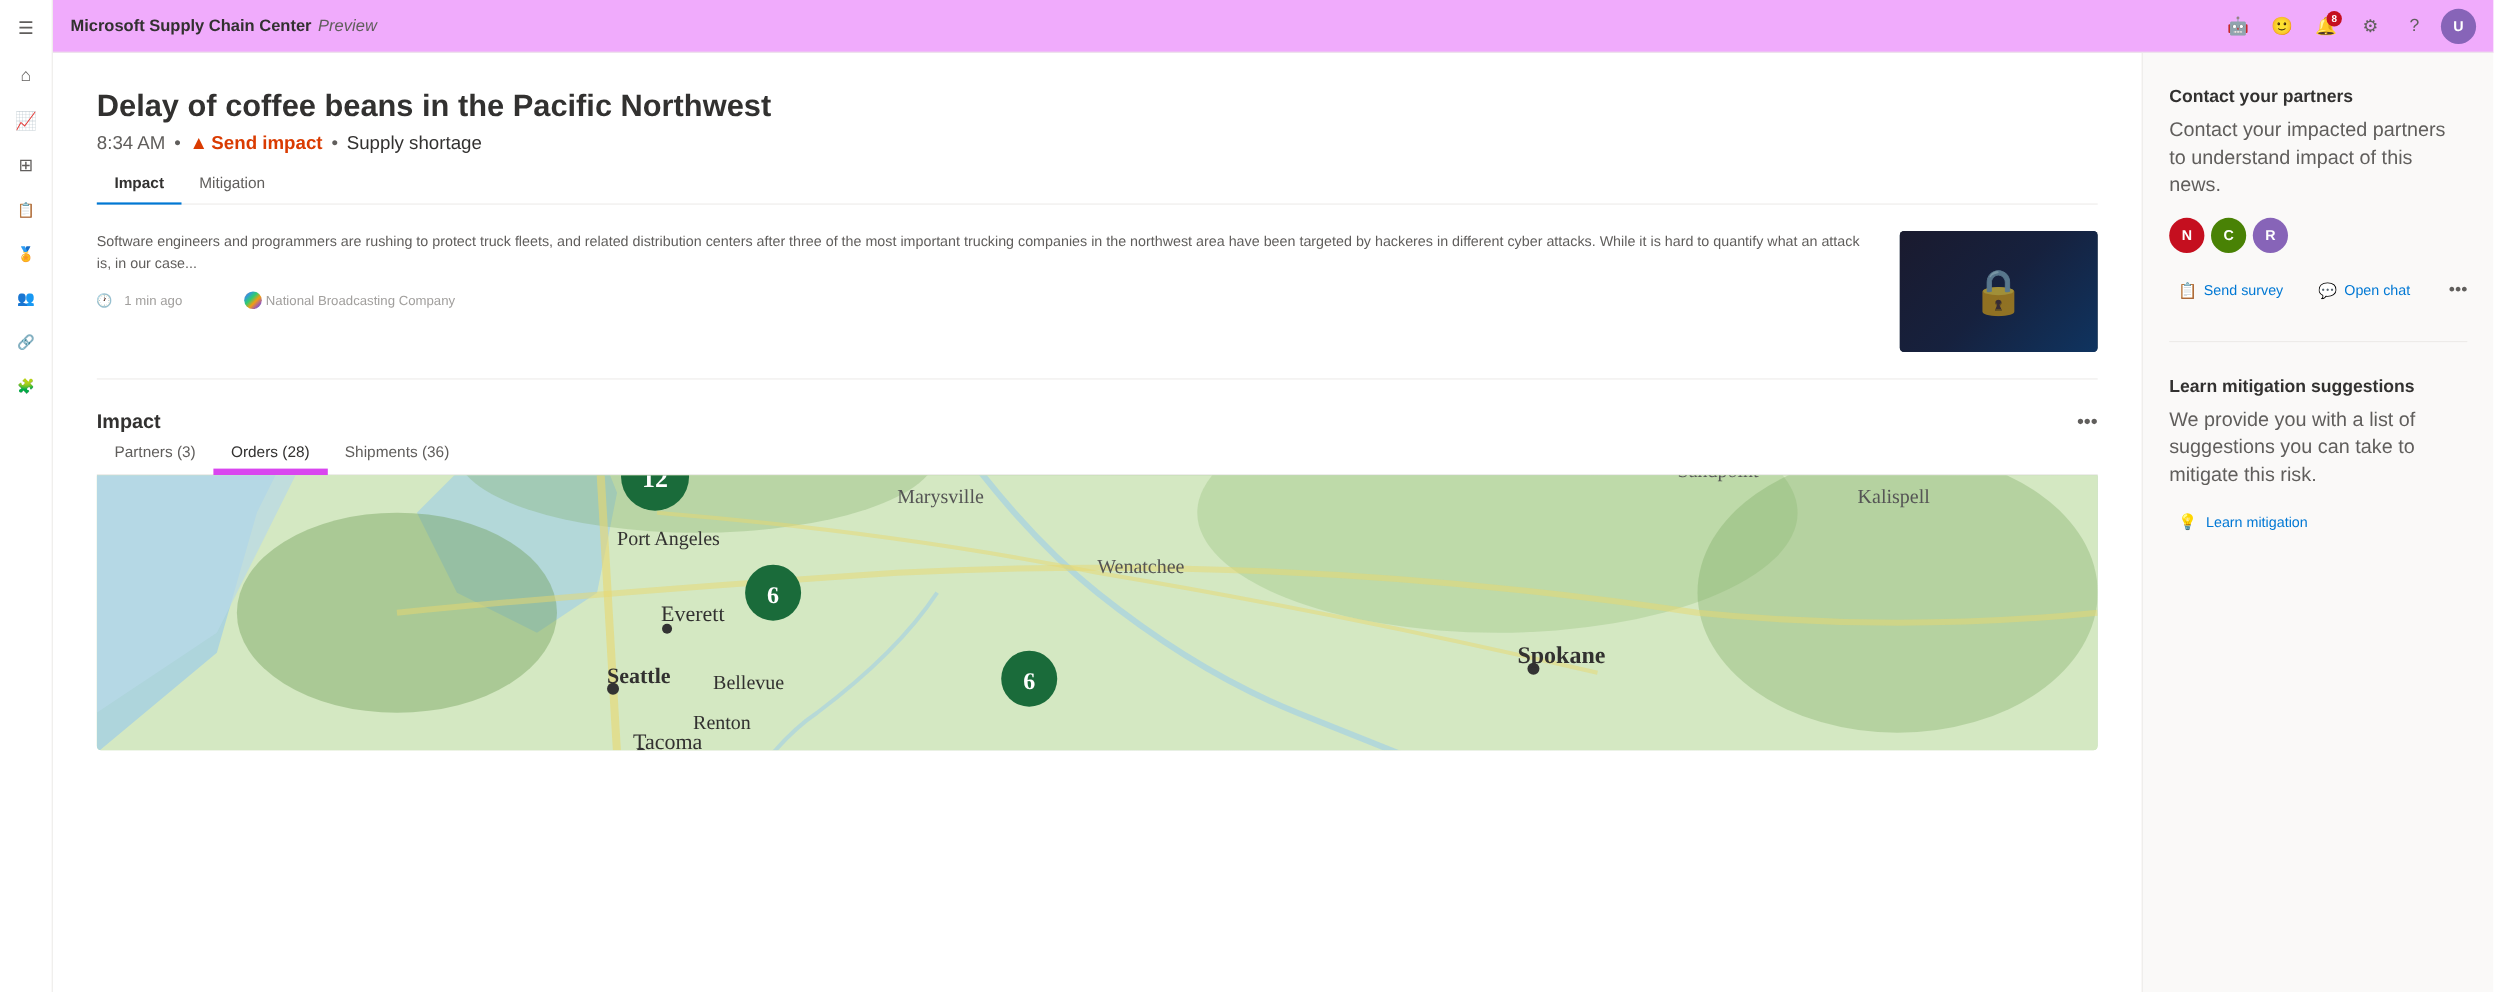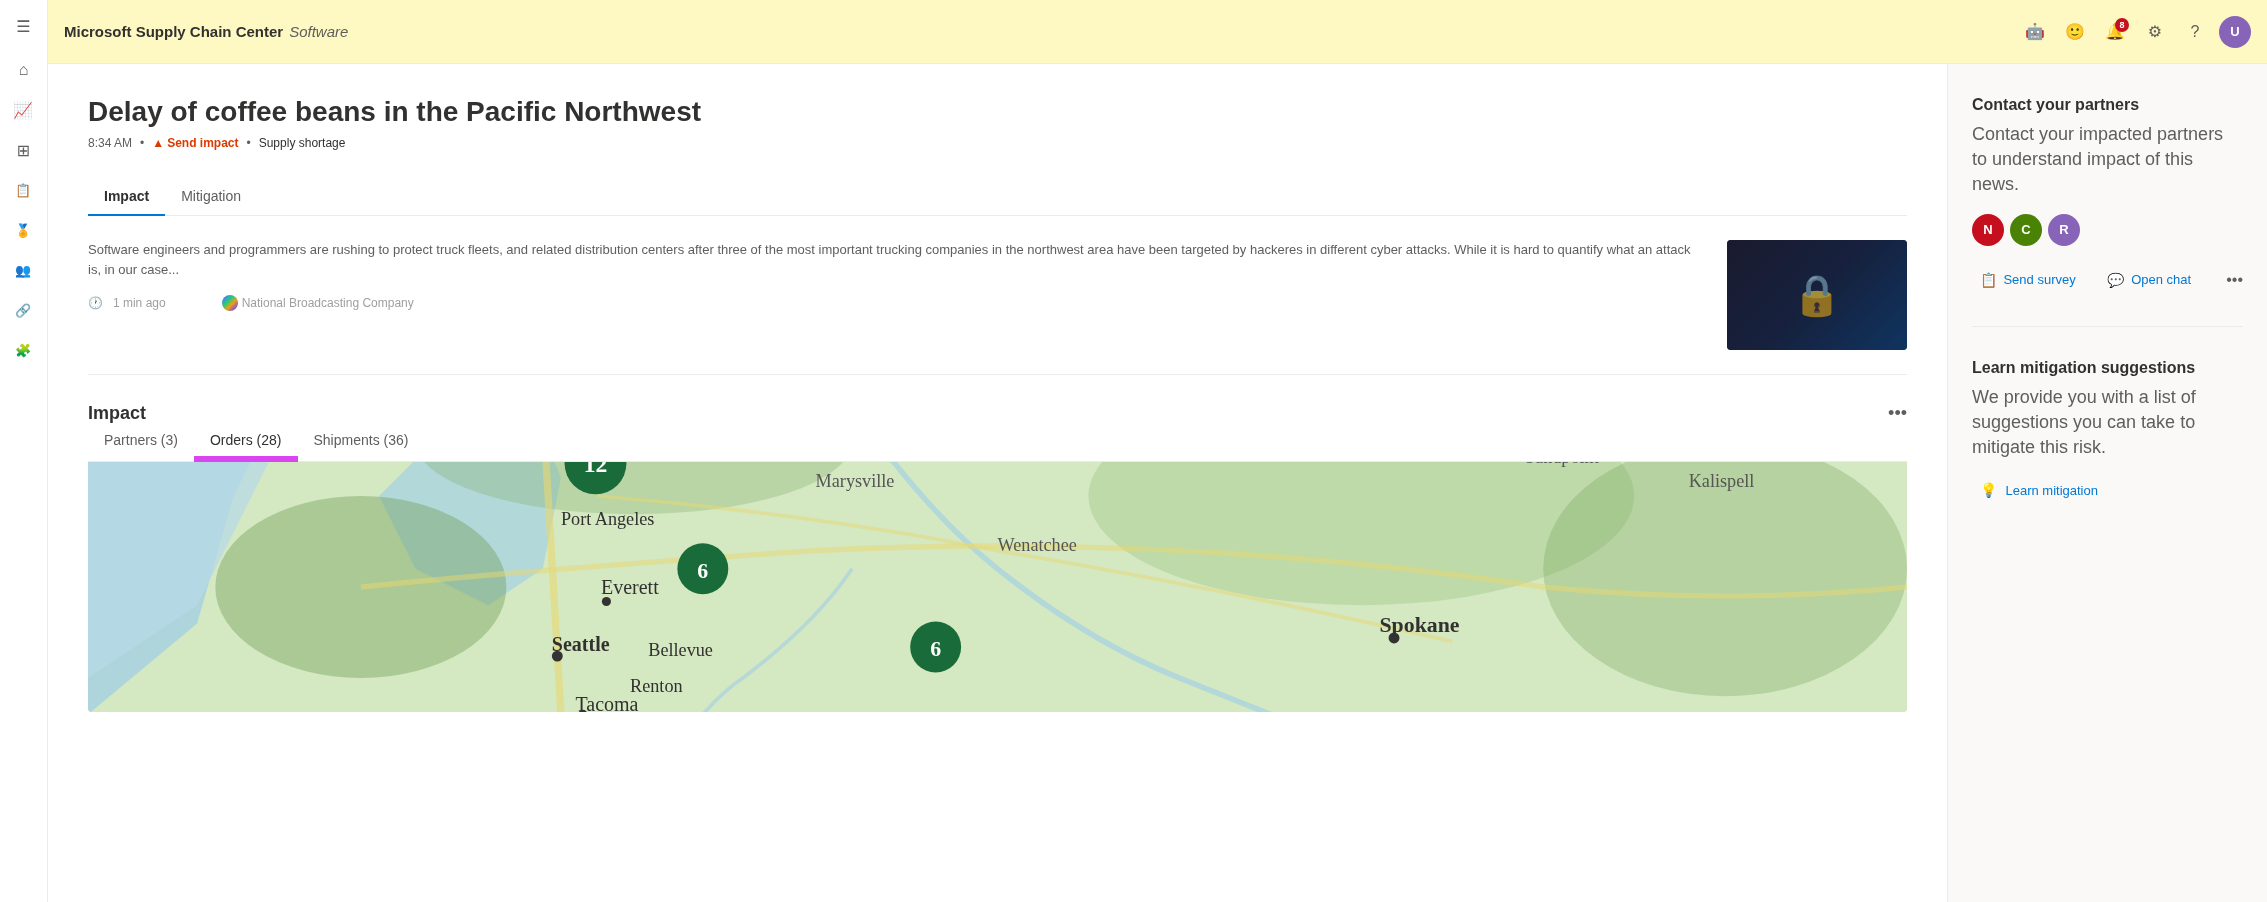--- a/index.html
+++ b/index.html
@@ -43,26 +43,26 @@
     
     .main-wrapper {
       flex: 1;
       display: flex;
       flex-direction: column;
       overflow: hidden;
     }
 
     
     .topbar {
-      height: 64px;
+      height: 48px;
       display: flex;
       align-items: center;
       padding: 0 16px;
       border-bottom: 1px solid #edebe9;
-      background: #fef9c3;
+      background: #f0abfc;
       flex-shrink: 0;
     }
     .topbar-title {
       font-size: 15px;
       font-weight: 400;
       color: #323130;
       display: flex;
       align-items: center;
       gap: 6px;
     }
@@ -127,22 +127,22 @@
       font-size: 28px;
       font-weight: 600;
       color: #323130;
       margin-bottom: 8px;
     }
 
     .meta-row {
       display: flex;
       align-items: flex-start;
       gap: 8px;
-      margin-bottom: 28px;
-      font-size: 12px;
+      margin-bottom: 8px;
+      font-size: 17px;
       color: #605e5c;
     }
     .meta-dot { color: #605e5c; }
     .high-impact {
       color: #da3b01;
       font-weight: 600;
       display: flex;
       align-items: center;
       gap: 3px;
     }
@@ -408,21 +408,21 @@
   <div class="sidebar-item">
     <span style="font-size:13px;">🧩</span>
   </div>
 </div>
 
 <div class="main-wrapper">
 
   <div class="topbar">
     <div class="topbar-title">
       <span class="app-name">Microsoft Supply Chain Center</span>
-      <span class="preview">Software</span>
+      <span class="preview">Preview</span>
     </div>
     <div class="topbar-right">
       <div class="topbar-icon">
         <span>🤖</span>
       </div>
       <div class="topbar-icon">
         <span>🙂</span>
       </div>
       <div class="topbar-icon" style="position:relative;">
         <span>🔔</span>

